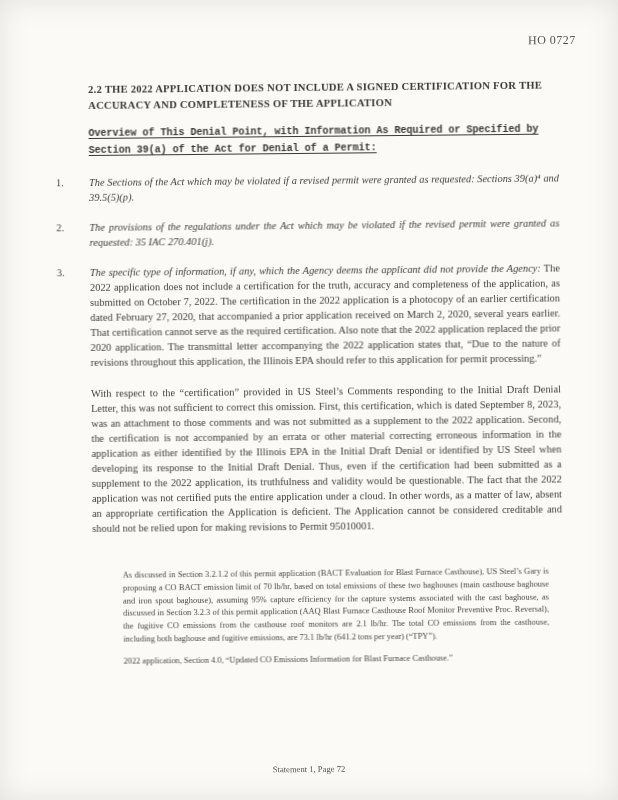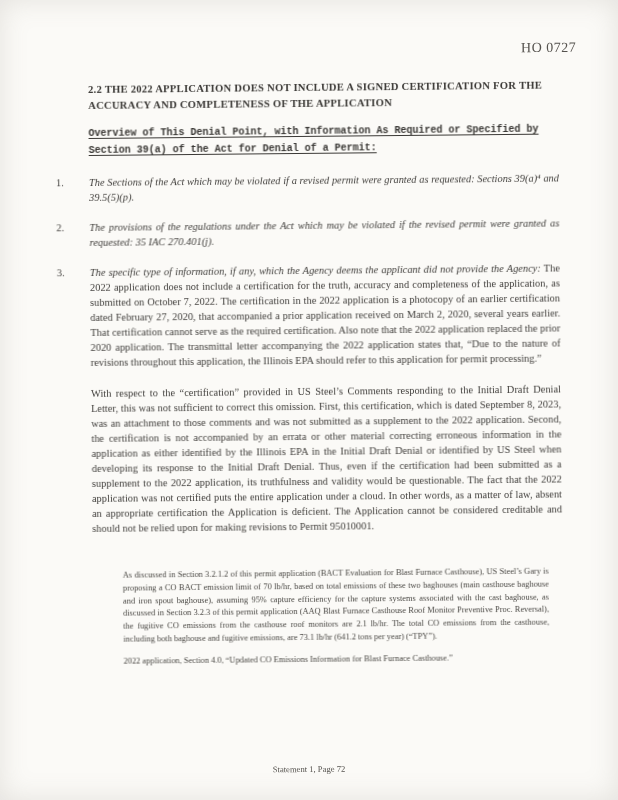--- a/index.html
+++ b/index.html
@@ -22,23 +22,23 @@
     position: absolute;
     left: 88px;
     top: 82px;
     width: 470px;
     transform: rotate(-0.55deg);
     transform-origin: top left;
     filter: blur(0.3px);
   }
   .corner-mark {
     position: absolute;
-    top: 40px;
+    top: 33px;
     right: 42px;
-    font-size: 14px;
+    font-size: 12px;
     letter-spacing: 0.5px;
     color: #55524e;
     transform: rotate(-0.4deg);
   }
   .doc-heading {
     font-size: 10.6px;
     font-weight: bold;
     line-height: 1.55;
     letter-spacing: 0.25px;
     color: #3a3835;

